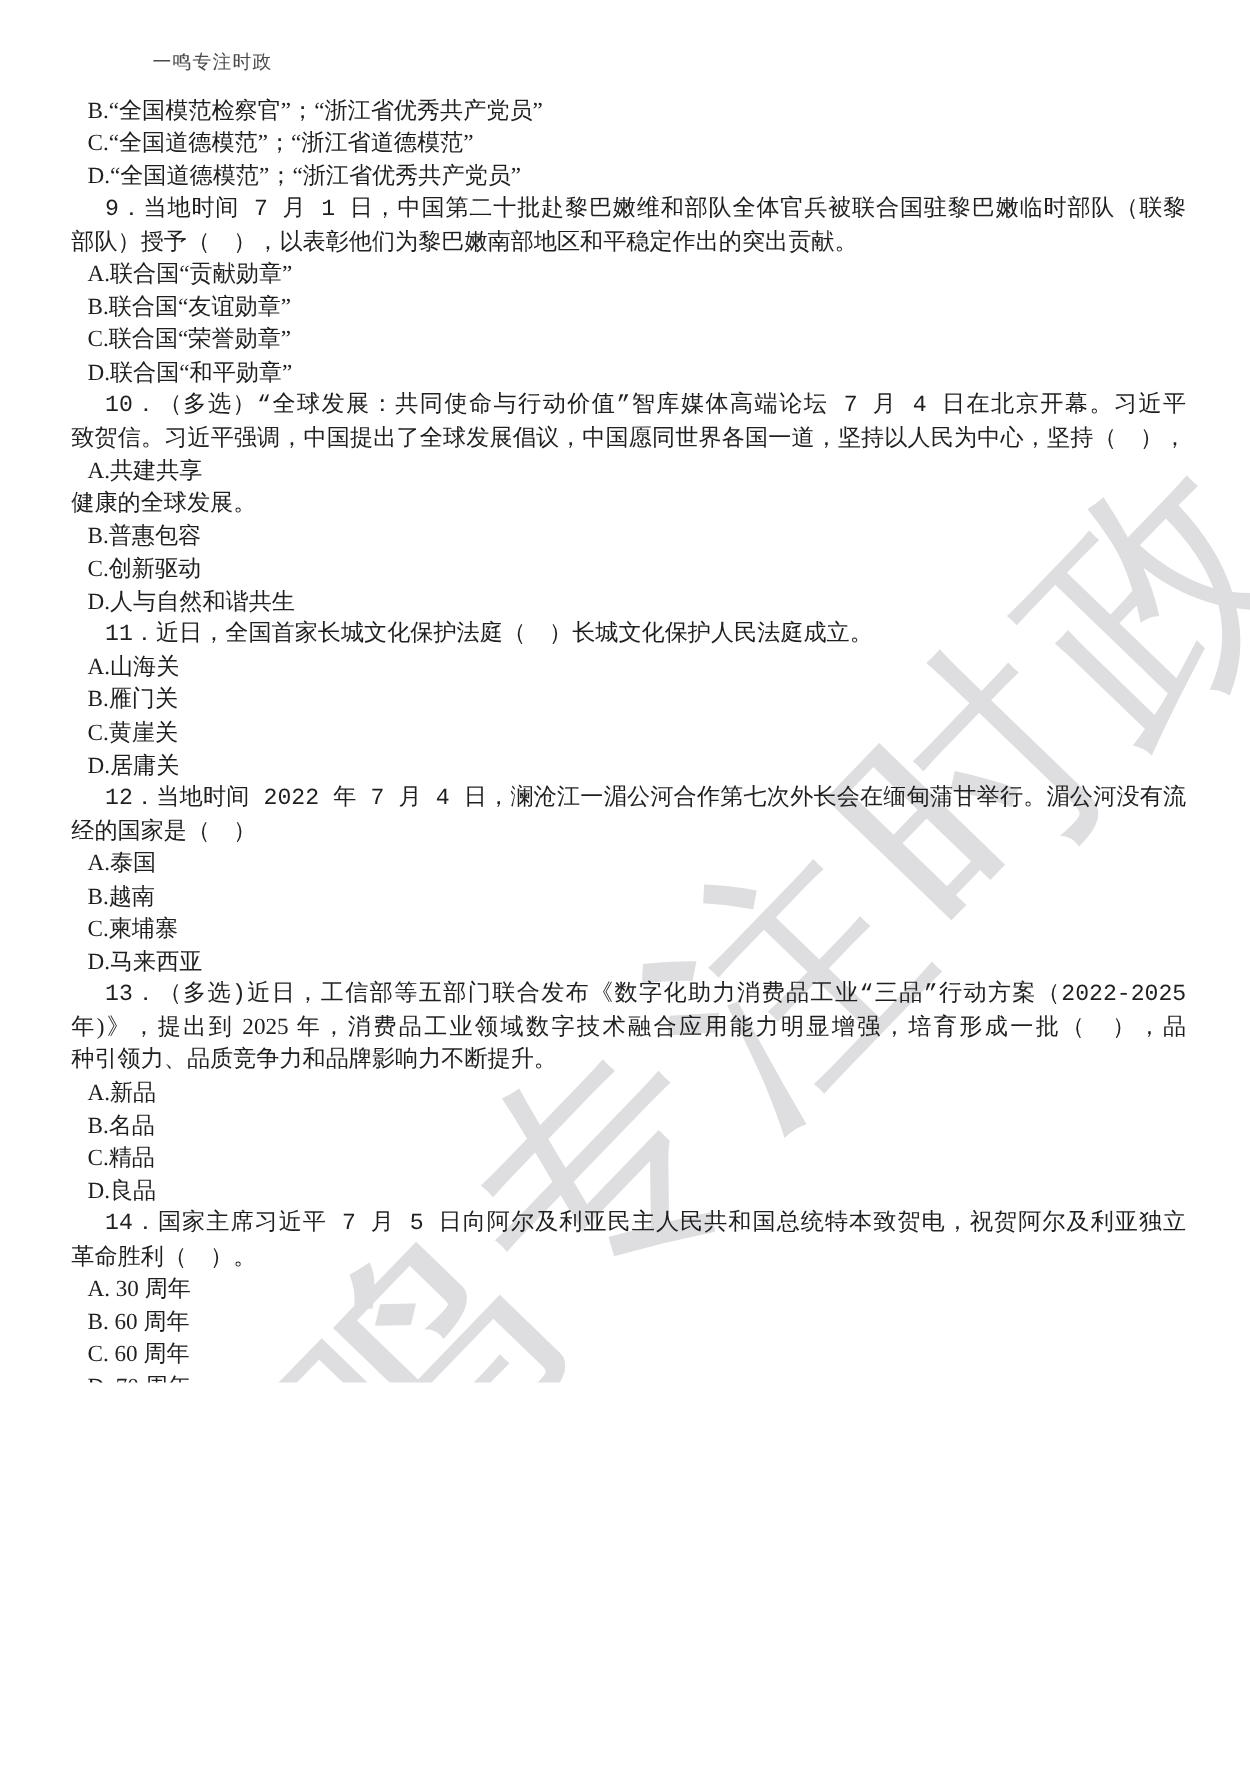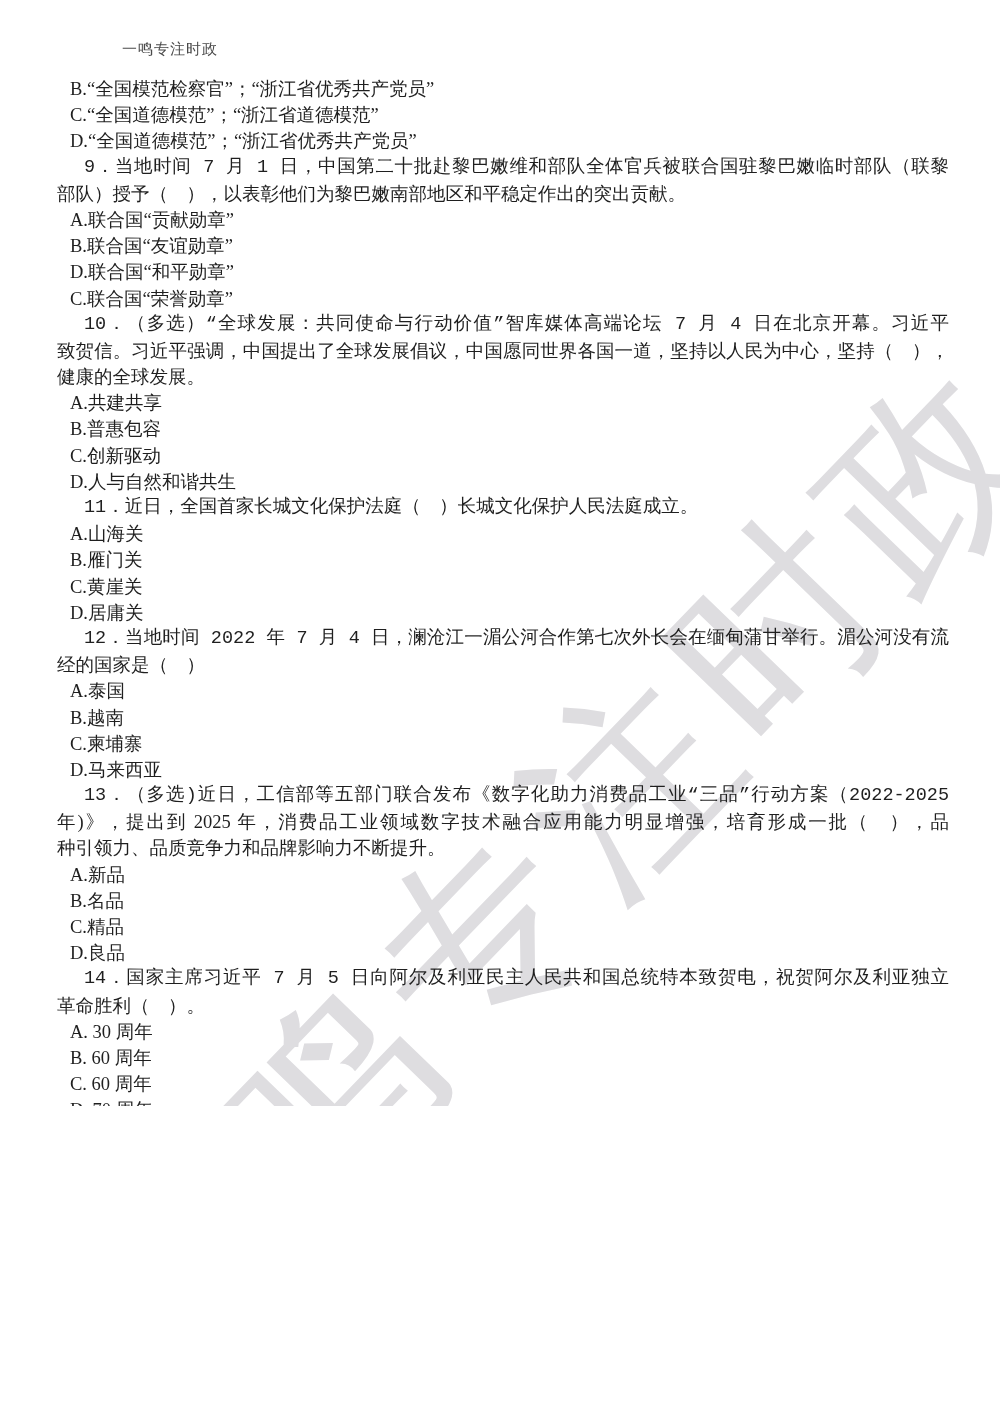--- a/index.html
+++ b/index.html
@@ -82,26 +82,26 @@
   <div class="watermark">一鸣专注时政</div>
 
   <div class="doc">
       <div class="line opt">B.“全国模范检察官”；“浙江省优秀共产党员”</div>
       <div class="line opt">C.“全国道德模范”；“浙江省道德模范”</div>
       <div class="line opt">D.“全国道德模范”；“浙江省优秀共产党员”</div>
       <div class="line q fill">9．当地时间 7 月 1 日，中国第二十批赴黎巴嫩维和部队全体官兵被联合国驻黎巴嫩临时部队（联黎</div>
       <div class="line">部队）授予（　），以表彰他们为黎巴嫩南部地区和平稳定作出的突出贡献。</div>
       <div class="line opt">A.联合国“贡献勋章”</div>
       <div class="line opt">B.联合国“友谊勋章”</div>
+      <div class="line opt">C.联合国“荣誉勋章”</div>
       <div class="line opt">D.联合国“和平勋章”</div>
-      <div class="line opt">C.联合国“荣誉勋章”</div>
       <div class="line q fill">10．（多选）“全球发展：共同使命与行动价值”智库媒体高端论坛 7 月 4 日在北京开幕。习近平</div>
       <div class="line fill">致贺信。习近平强调，中国提出了全球发展倡议，中国愿同世界各国一道，坚持以人民为中心，坚持（　），</div>
+      <div class="line opt">A.共建共享</div>
       <div class="line">健康的全球发展。</div>
-      <div class="line opt">A.共建共享</div>
       <div class="line opt">B.普惠包容</div>
       <div class="line opt">C.创新驱动</div>
       <div class="line opt">D.人与自然和谐共生</div>
       <div class="line q">11．近日，全国首家长城文化保护法庭（　）长城文化保护人民法庭成立。</div>
       <div class="line opt">A.山海关</div>
       <div class="line opt">B.雁门关</div>
       <div class="line opt">C.黄崖关</div>
       <div class="line opt">D.居庸关</div>
       <div class="line q fill">12．当地时间 2022 年 7 月 4 日，澜沧江一湄公河合作第七次外长会在缅甸蒲甘举行。湄公河没有流</div>
       <div class="line">经的国家是（　）</div>

